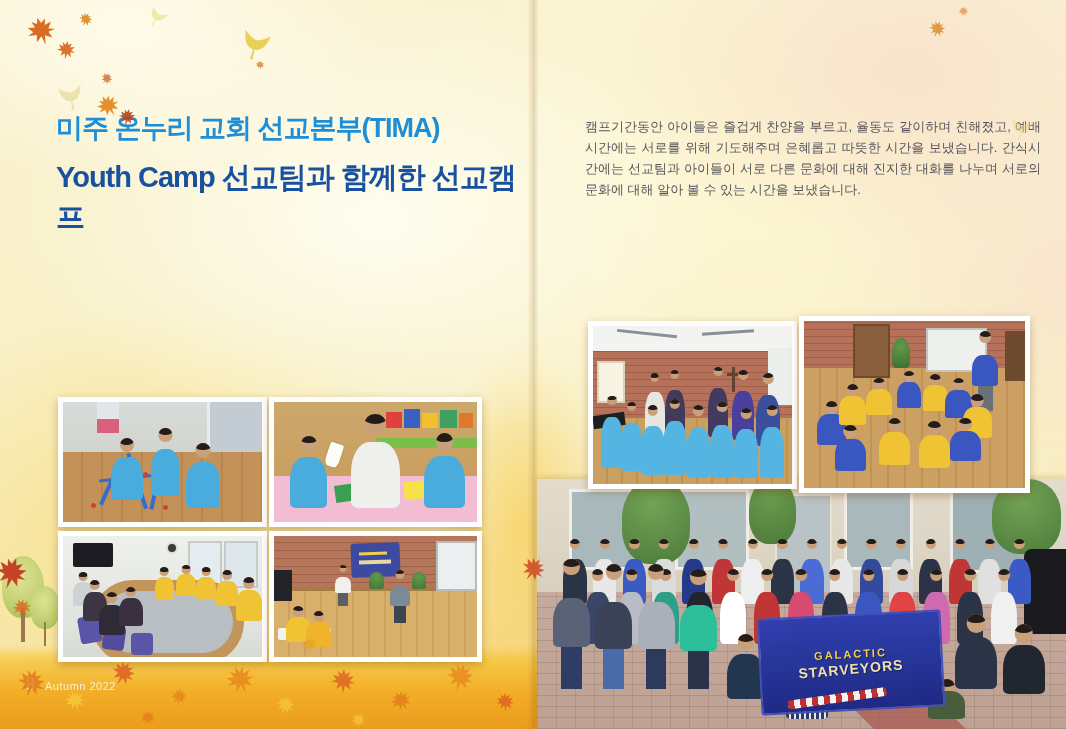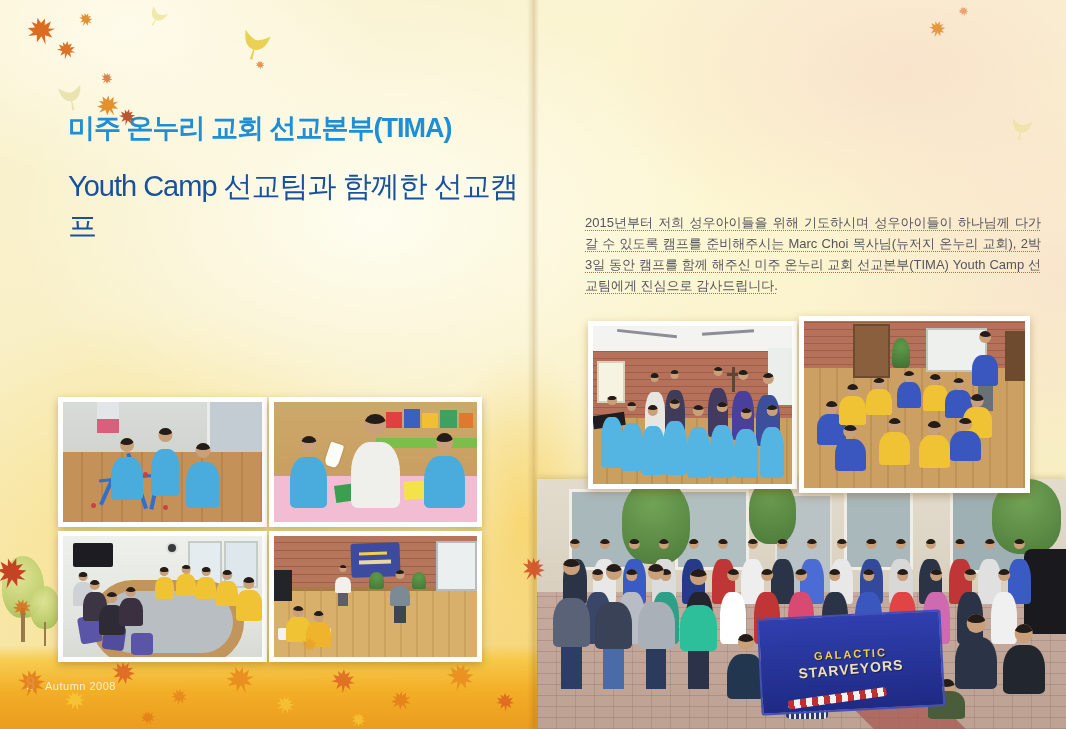--- a/index.html
+++ b/index.html
@@ -13,22 +13,22 @@
       radial-gradient(600px 380px at 35% 30%, rgba(255,255,246,.85), transparent 60%),
       radial-gradient(700px 420px at 68% 28%, rgba(253,247,210,.9), transparent 65%),
       radial-gradient(120px 260px at 49% 72%, rgba(247,198,56,.55), transparent 70%),
       radial-gradient(500px 400px at 15% 75%, rgba(249,214,92,.5), transparent 60%),
       radial-gradient(600px 300px at 45% 95%, rgba(246,190,60,.45), transparent 60%),
       linear-gradient(180deg,#faf3d2,#f8efc4 60%,#f6e7b0);
   }
   section{position:absolute;top:0;width:533px;height:729px;}
   .pageL{left:0;} .pageR{left:533px;}
   .t1{display:block;font-size:27px;font-weight:700;letter-spacing:-1px;color:#1e8ed6;}
-  .t2{display:block;font-size:29px;font-weight:400;letter-spacing:-1px;color:#17519f;margin-top:21px;}
-  h1{position:absolute;left:68px;top:110px;margin:0;}
+  .t2{display:block;font-size:29px;font-weight:700;letter-spacing:-1px;color:#17519f;margin-top:12px;}
+  h1{position:absolute;left:56px;top:110px;margin:0;}
   .date{position:absolute;left:56px;top:197px;width:452px;text-align:right;font-size:11px;color:#8f8d84;}
   .para{position:absolute;left:56px;margin:0;width:452px;font-size:13px;line-height:1.62;color:#55555c;text-align:justify;}
   .pageR .para{left:52px;width:456px;}
   .u{text-decoration:underline;text-decoration-style:dotted;text-decoration-color:#e3574b;text-decoration-thickness:1px;text-underline-offset:3px;}
   .photo{position:absolute;background:#fff;padding:5px;box-shadow:0 3px 8px rgba(120,70,10,.35);}
   .ph{position:relative;width:100%;height:100%;overflow:hidden;}
   .ly{position:absolute;}
   .pr{position:absolute;}
   .pr .h{position:absolute;left:50%;top:0;transform:translateX(-50%);width:44%;aspect-ratio:1;border-radius:50%;background:#c9a07a;overflow:hidden;}
   .pr .h i{position:absolute;left:-6%;right:-6%;top:-12%;height:60%;border-radius:50%;background:#241c18;display:block;}
@@ -251,28 +251,28 @@
             <span class="h">
               <i></i>
             </span>
             <span class="b"></span>
           </div>
         </div>
     </div>
 
     <div class="f8">
       <span class="pnum">8</span>
-      <span class="ft">Autumn 2008</span>
+      <span class="ft">Autumn 2022</span>
     </div>
   </section>
 
   <div class="fold"></div>
 
   <section class="pageR">
-    <p class="para u" style="top:212px;">2015년부터 저희 성우아이들을 위해 기도하시며 성우아이들이 하나님께 다가갈 수 있도록 캠프를 준비해주시는  Marc Choi 목사님(뉴저지 온누리 교회), 2박 3일 동안 캠프를 함께 해주신 미주 온누리 교회 선교본부(TIMA) Youth Camp 선교팀에게 진심으로 감사드립니다.</p>
+    <p class="para" style="top:116px;">캠프기간동안 아이들은 즐겁게 찬양을 부르고, 율동도 같이하며 친해졌고, 예배시간에는 서로를 위해 기도해주며 은혜롭고 따뜻한 시간을 보냈습니다. 간식시간에는 선교팀과 아이들이 서로 다른 문화에 대해 진지한 대화를 나누며 서로의 문화에 대해 알아 볼 수 있는 시간을 보냈습니다.</p>
 
     <div class="photo" style="left:55px;top:321px;width:199px;height:158px;z-index:4;">
       <div class="ph" id="phE">
         <span class="ly" style="inset:0 0 82% 0;background:#f3f4f1;"></span>
         <span class="ly" style="left:12%;top:4%;width:30%;height:3px;background:#8a8f94;transform:rotate(6deg);"></span>
         <span class="ly" style="left:55%;top:3%;width:26%;height:3px;background:#8a8f94;transform:rotate(-4deg);"></span>
         <span class="ly" style="left:0;top:16%;right:0;height:44%;background:repeating-linear-gradient(0deg,#b5715a 0 6px,#a05e48 6px 7px);"></span>
         <span class="ly" style="left:2%;top:22%;width:12%;height:24%;background:#f6f3e2;border:2px solid #d8d2bc;"></span>
         <span class="ly" style="right:0;top:14%;width:12%;height:36%;background:#eceeeb;"></span>
         <span class="ly" style="left:70%;top:26%;width:3px;height:16%;background:#5d4434;"></span>

